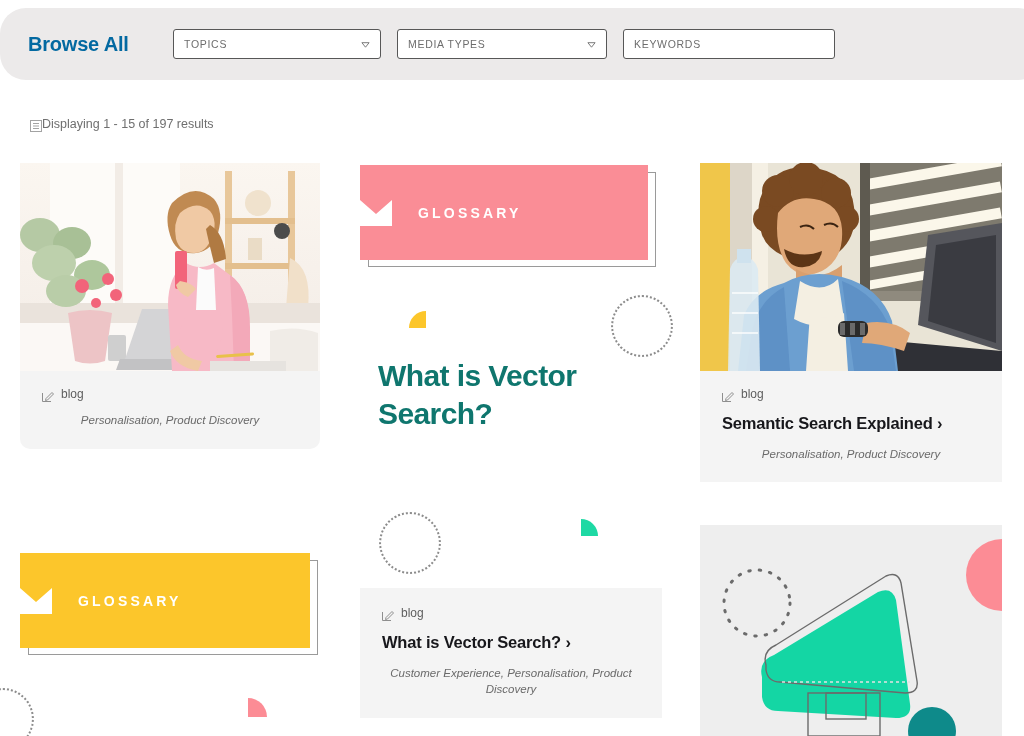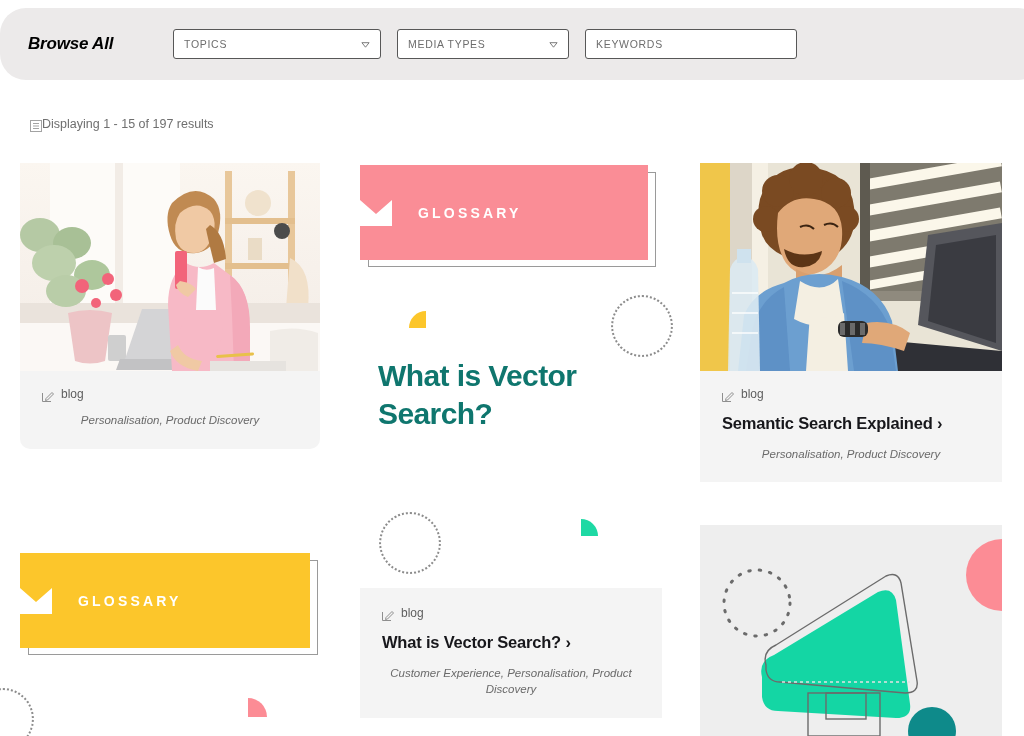--- a/index.html
+++ b/index.html
@@ -19,43 +19,42 @@
     left: 0; top: 8px;
     width: 1044px;
     height: 72px;
     background: #eceaea;
     border-radius: 26px;
     display: flex;
     align-items: center;
     padding-left: 28px;
   }
   .browse-all {
-    font-size: 17px;
+    font-size: 20px;
     font-weight: bold;
-    color: #000000;
+    color: #0369a1;
     letter-spacing: -0.2px;
     width: 145px;
     flex: none;
-    font-style: italic;
   }
   .filter-field {
     height: 30px;
     background: #ffffff;
     border: 1px solid #575757;
     border-radius: 3px;
     display: flex;
     align-items: center;
     padding: 4px 10px;
     margin-right: 16px;
     flex: none;
     position: relative;
   }
   .ff-topics    { width: 208px; }
   .ff-verticals { width: 208px; }
-  .ff-media     { width: 172px; }
+  .ff-media     { width: 210px; }
   .ff-keywords  { width: 212px; margin-right: 0; }
   .filter-label {
     font-size: 10.5px;
     letter-spacing: 0.7px;
     color: #6d6d6d;
     text-transform: uppercase;
     flex: 1;
     white-space: nowrap;
   }
   .caret {

